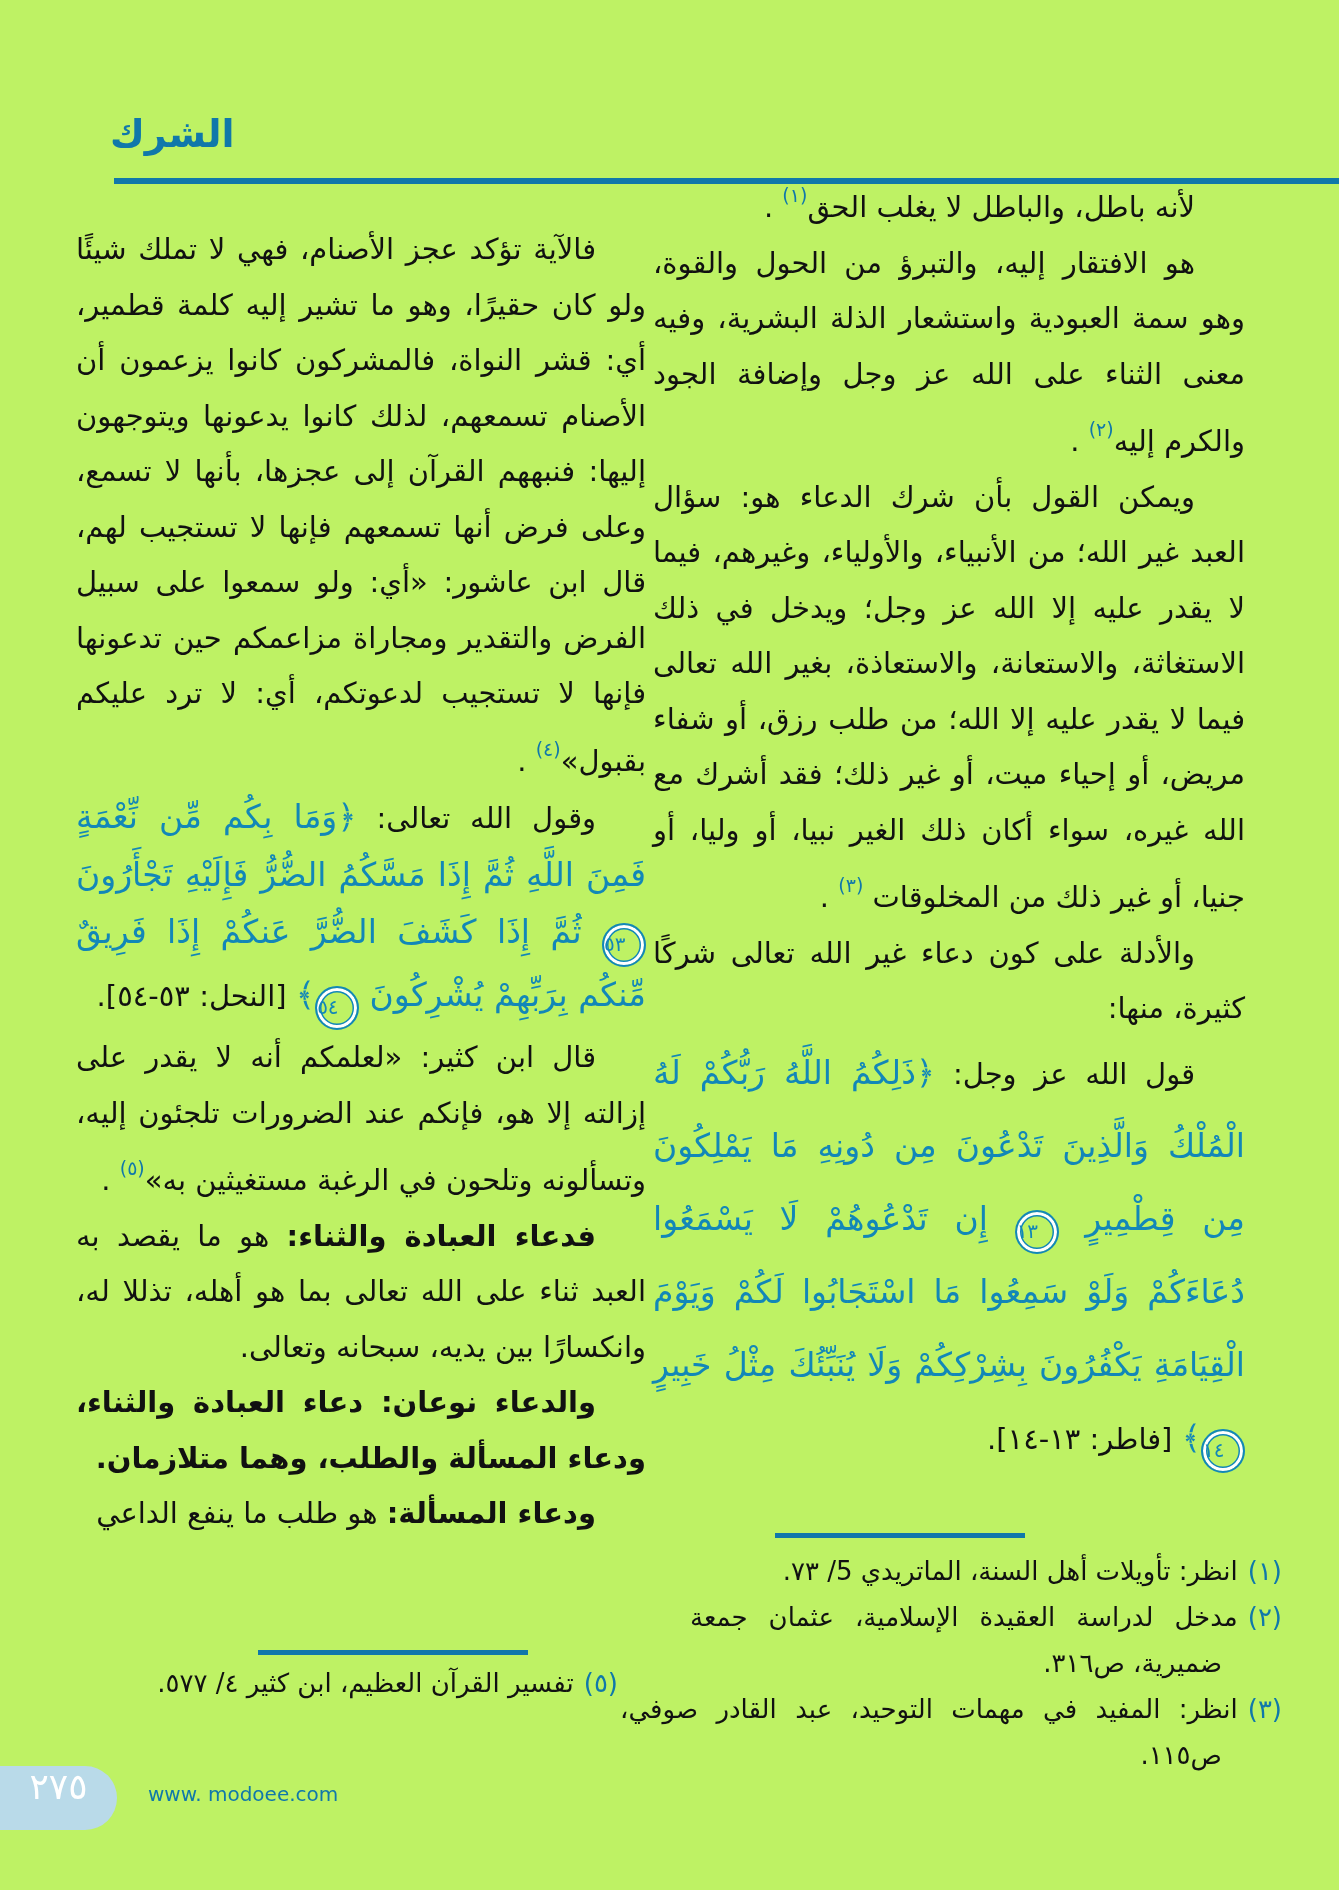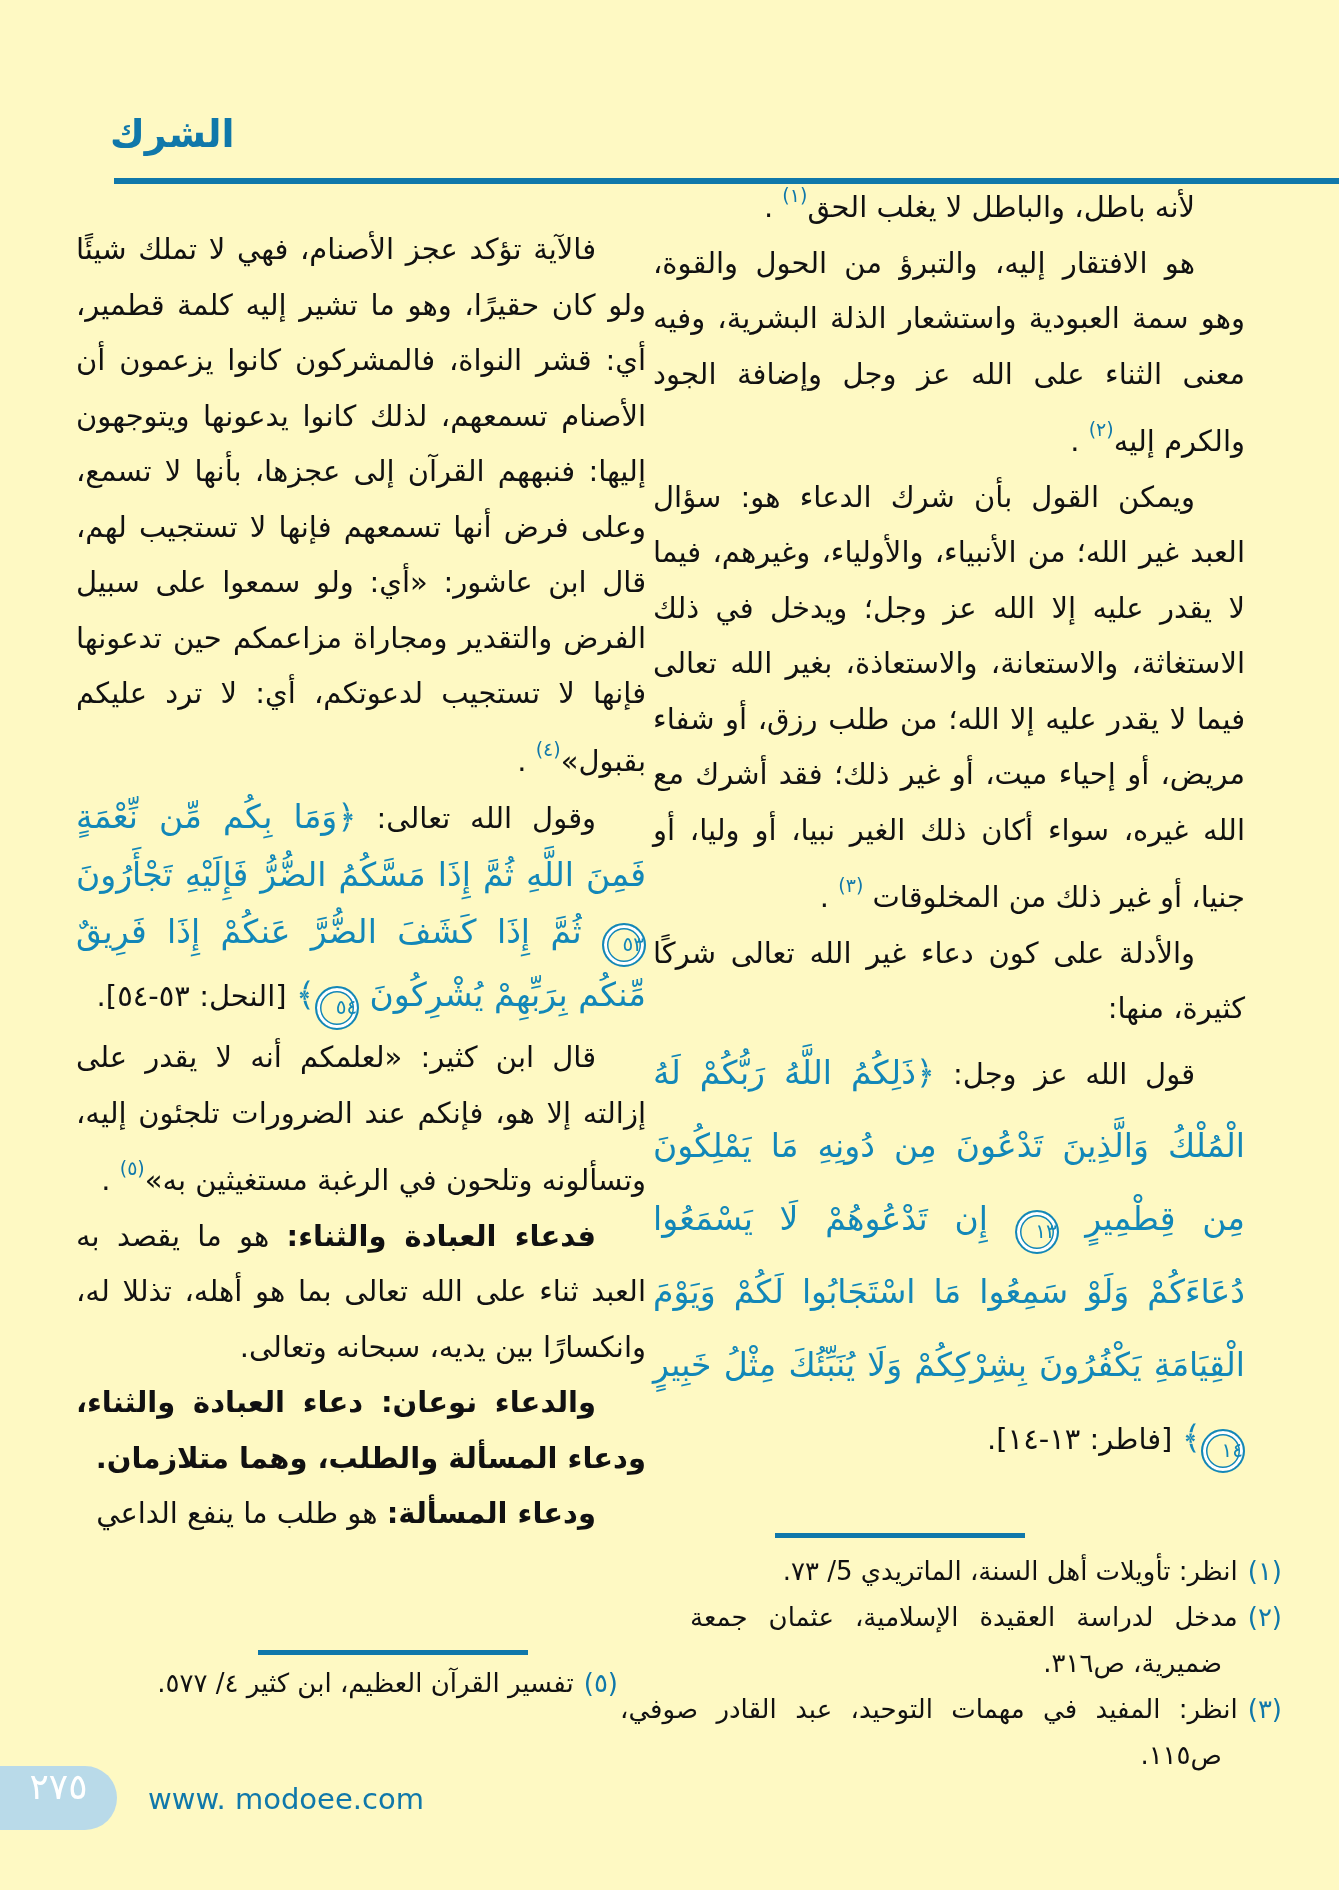--- a/index.html
+++ b/index.html
@@ -5,21 +5,21 @@
   :root{
     --accent:#1078aa;
     --quran:#1287b8;
     --badge:#b9dae9;
     --ink:#111111;
   }
   html,body{margin:0;padding:0;background:#ffffff;}
   .page{
     position:relative;
     width:1339px;height:1890px;
-    background:#fef9c3;
+    background:#bef264;
     overflow:hidden;
     font-family:"DejaVu Sans", sans-serif;
     color:var(--ink);
   }
   .title{
     position:absolute;left:110px;top:112px;
     font-size:38px;font-weight:bold;color:var(--accent);
     direction:rtl;
   }
   .rule{
@@ -40,21 +40,21 @@
   .para.heading{font-weight:bold;text-indent:68px;}
   .para.verse{line-height:72px;}
   .seg-b{}
   .seg-bold{font-weight:bold;}
   .seg-q{color:var(--quran);font-size:33px;}
   .seg-sup{color:var(--accent);font-size:19px;vertical-align:15px;white-space:nowrap;}
   .seg-ayah{
     display:inline-block;min-width:40px;height:40px;
     border:2px solid var(--quran);border-radius:50%;
     box-shadow:inset 0 0 0 3px #ffffff, inset 0 0 0 4.5px var(--quran);
-    text-align:right;line-height:38px;
+    text-align:left;line-height:38px;
     font-size:20px;color:var(--quran);
     vertical-align:-8px;text-indent:0;
   }
   .fn-sep{position:absolute;height:5px;background:var(--accent);}
   .fn-sep-right{left:775px;top:1533px;width:250px;}
   .fn-sep-left{left:258px;top:1650px;width:270px;}
   .footnotes{
     position:absolute;direction:rtl;
     font-size:26px;line-height:46px;color:var(--ink);
   }
@@ -66,21 +66,21 @@
   .badge{
     position:absolute;left:0;top:1766px;width:117px;height:64px;
     background:var(--badge);
     border-radius:0 32px 32px 0;
     color:#ffffff;font-size:36px;
     display:flex;align-items:flex-start;justify-content:center;
   }
   .website{
     position:absolute;left:148px;top:1782px;
     direction:ltr;
-    font-size:29px;color:var(--accent);
+    font-size:20px;color:var(--accent);
   }
 </style>
 </head>
 <body>
 
 <div class="page">
 
   <div class="title">الشرك</div>
   <div class="rule"></div>
 

